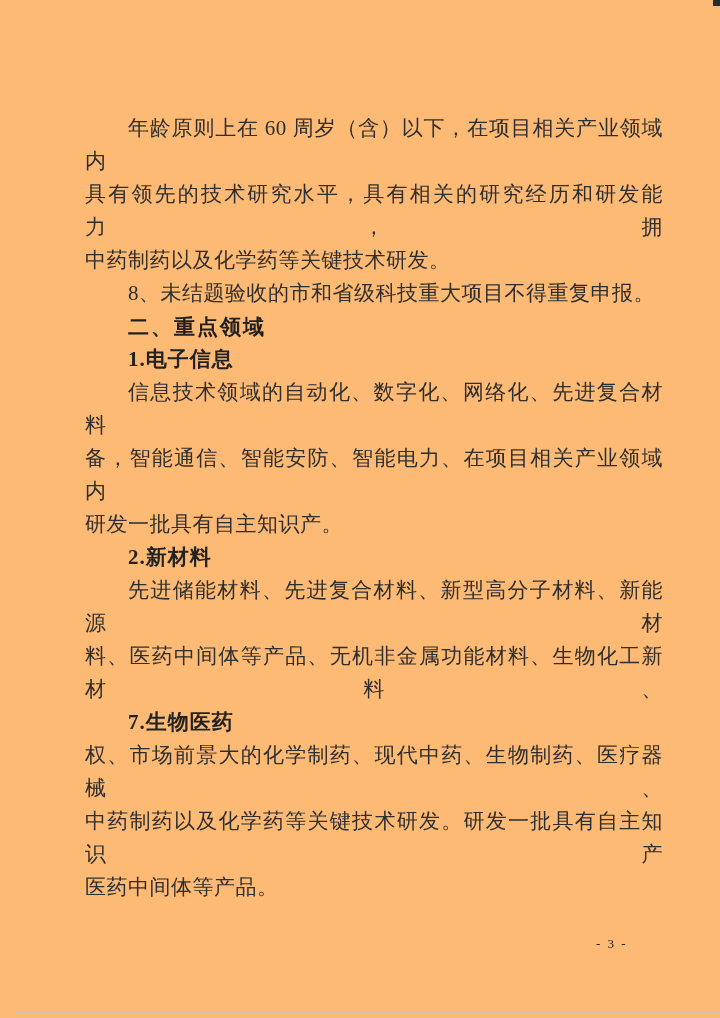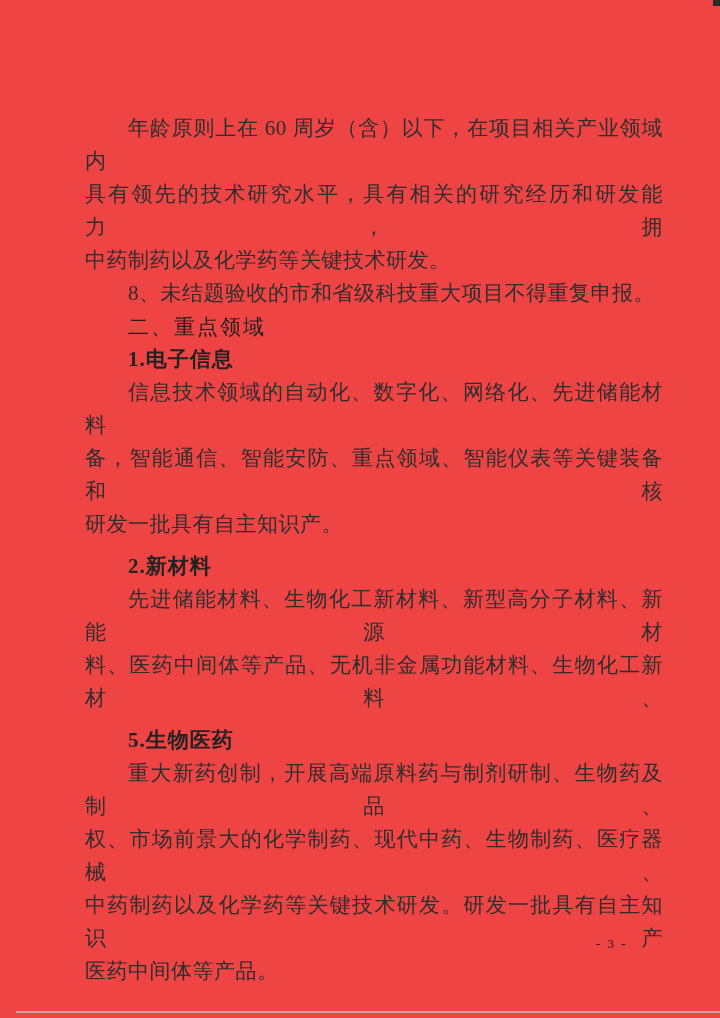--- a/index.html
+++ b/index.html
@@ -5,44 +5,44 @@
   * { margin: 0; padding: 0; box-sizing: border-box; }
   html, body {
     width: 720px; height: 1018px;
     background: #ffffff;
     overflow: hidden;
     font-family: "Liberation Serif", "DejaVu Serif", serif;
   }
   .page {
     position: relative;
     width: 720px; height: 1018px;
-    background: #ef4444;
+    background: #fdba74;
   }
   .doc-body {
     position: absolute;
     left: 85px; top: 112px;
     width: 578px;
   }
   .line {
     font-size: 21px;
     line-height: 33px;
     color: #2e2e2e;
     letter-spacing: 0.5px;
     white-space: nowrap;
   }
   .line.justify {
     white-space: normal;
     text-align: justify;
     text-align-last: justify;
   }
   .line.indent { text-indent: 43px; }
-  .line.space-before { margin-top: 9px; }
+  .line.space-before { }
   .line.h1 {
     font-family: "Liberation Sans", "DejaVu Sans", sans-serif;
-    font-weight: normal;
+    font-weight: bold;
     color: #1f1f1f;
     letter-spacing: 2px;
   }
   .line.h2 {
     font-weight: bold;
     color: #222222;
     letter-spacing: 1px;
     font-family: Liberation Serif, serif;
   }
   .page-number {
@@ -72,28 +72,27 @@
 
 <div class="page">
 
   <div class="doc-body" id="doc-body">
       <div class="line body indent justify">年龄原则上在 60 周岁（含）以下，在项目相关产业领域内</div>
       <div class="line body justify">具有领先的技术研究水平，具有相关的研究经历和研发能力，拥</div>
       <div class="line body">中药制药以及化学药等关键技术研发。</div>
       <div class="line body indent">8、未结题验收的市和省级科技重大项目不得重复申报。</div>
       <div class="line h1 indent">二、重点领域</div>
       <div class="line h2 indent">1.电子信息</div>
-      <div class="line body indent justify">信息技术领域的自动化、数字化、网络化、先进储能材料</div>
-      <div class="line body justify">备，智能通信、智能安防、重点领域、智能仪表等关键装备和核</div>
+      <div class="line body indent justify">信息技术领域的自动化、数字化、网络化、先进复合材料</div>
+      <div class="line body justify">备，智能通信、智能安防、智能电力、在项目相关产业领域内</div>
       <div class="line body">研发一批具有自主知识产。</div>
       <div class="line h2 indent space-before">2.新材料</div>
-      <div class="line body indent justify">先进储能材料、生物化工新材料、新型高分子材料、新能源材</div>
+      <div class="line body indent justify">先进储能材料、先进复合材料、新型高分子材料、新能源材</div>
       <div class="line body justify">料、医药中间体等产品、无机非金属功能材料、生物化工新材料、</div>
-      <div class="line h2 indent space-before">5.生物医药</div>
-      <div class="line body indent justify">重大新药创制，开展高端原料药与制剂研制、生物药及制品、</div>
+      <div class="line h2 indent space-before">7.生物医药</div>
       <div class="line body justify">权、市场前景大的化学制药、现代中药、生物制药、医疗器械、</div>
       <div class="line body justify">中药制药以及化学药等关键技术研发。研发一批具有自主知识产</div>
       <div class="line body">医药中间体等产品。</div>
     </div>
 
   <div class="page-number">- 3 -</div>
 
   <div class="scan-bottom-line"></div>
   <div class="scan-corner-mark"></div>
 

